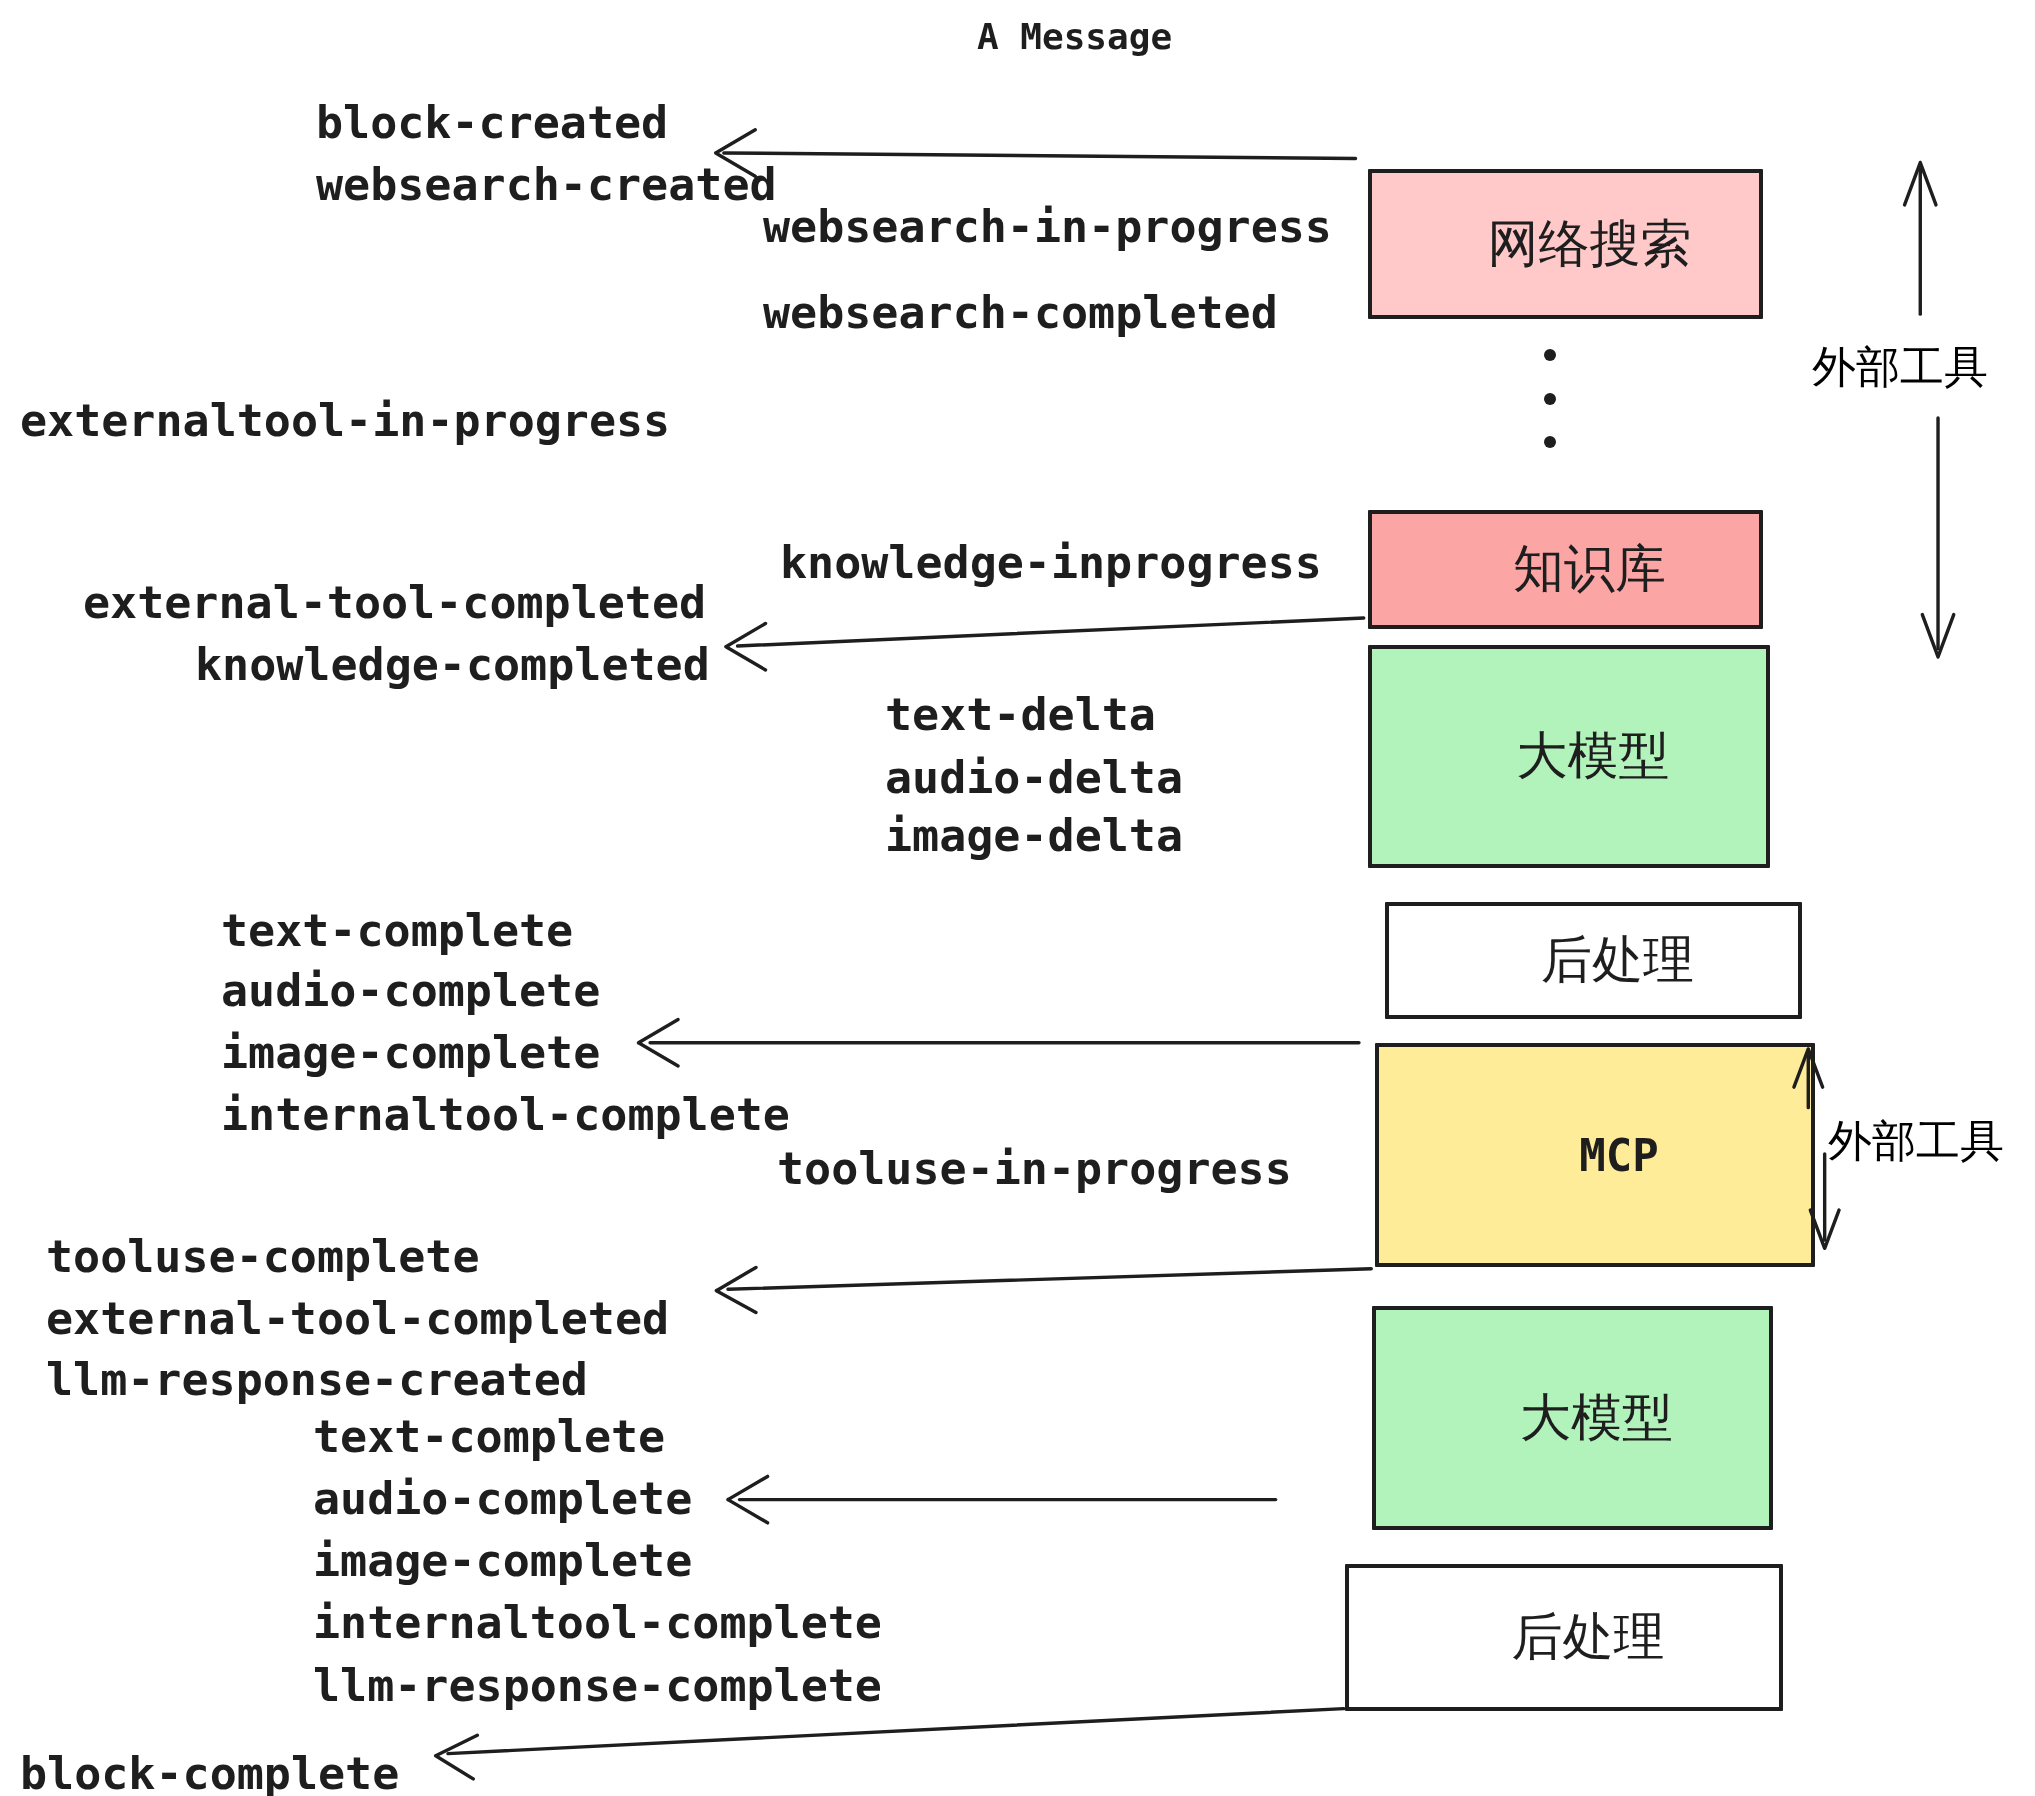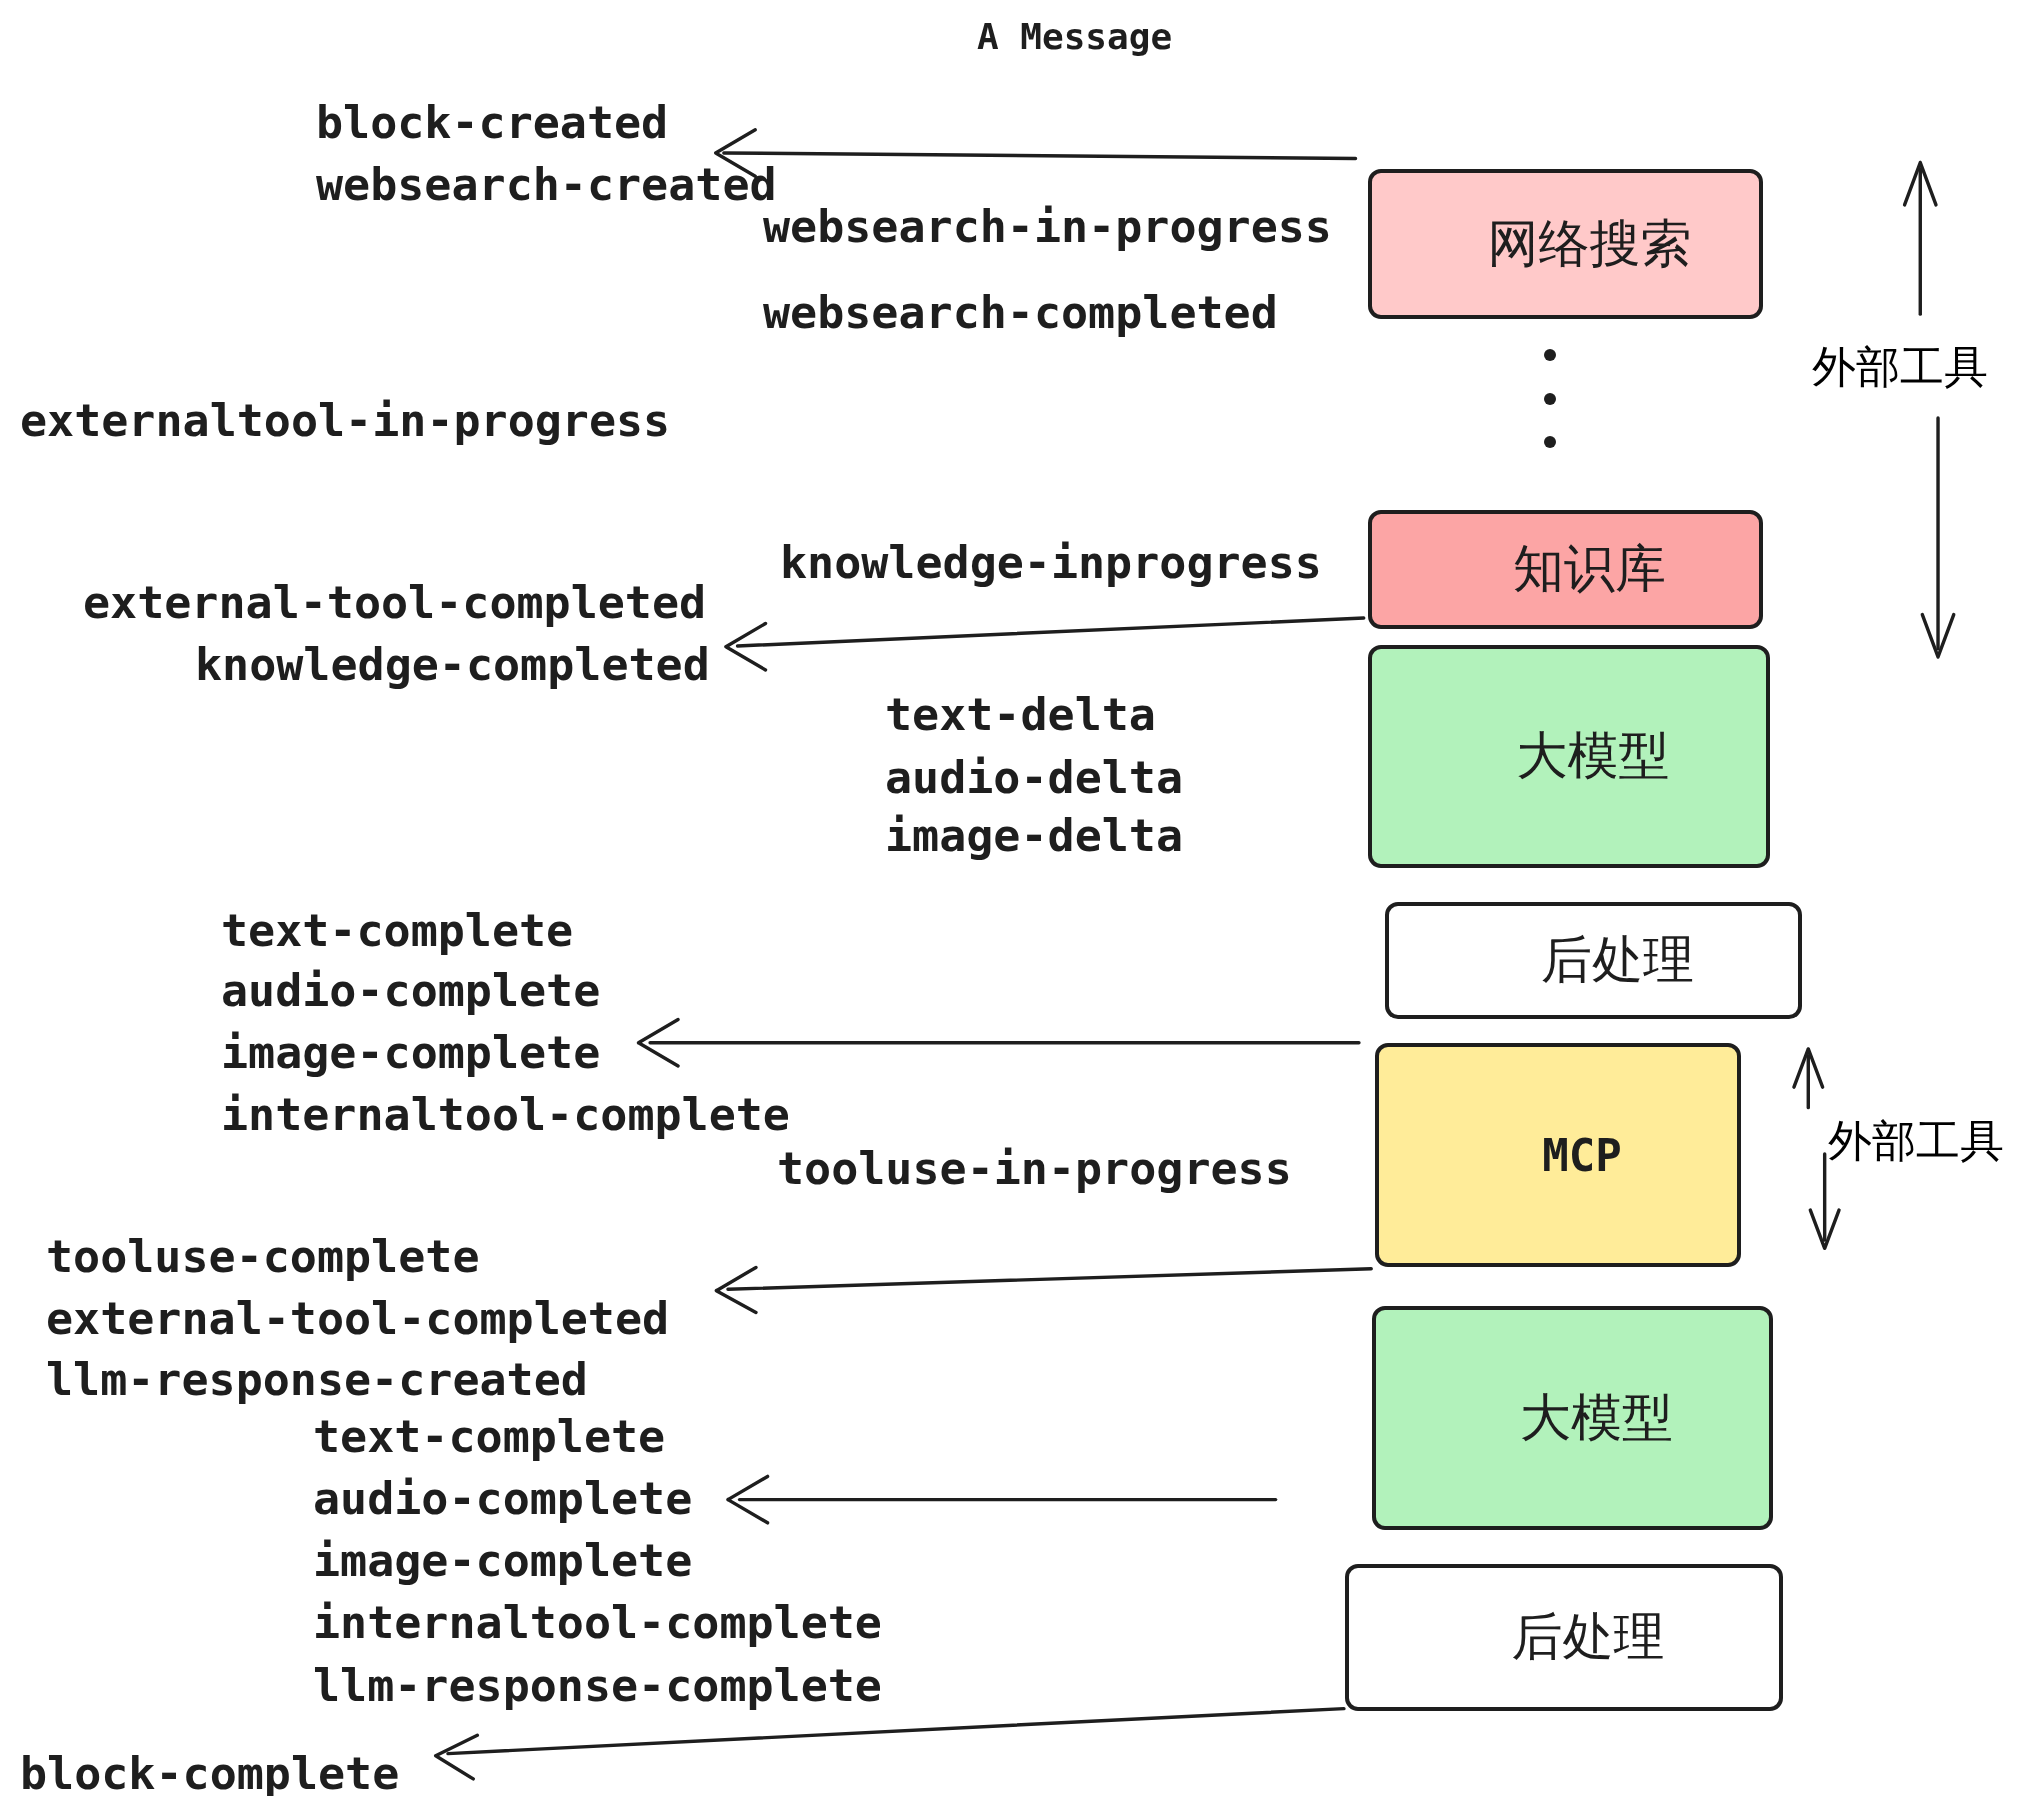--- a/index.html
+++ b/index.html
@@ -11,21 +11,21 @@
   .title {
     position:absolute; font-family:"DejaVu Sans Mono", monospace;
     font-size:36px; font-weight:600; white-space:nowrap; color:#1e1e1e;
   }
   .event {
     position:absolute; font-family:"DejaVu Sans Mono", monospace;
     font-size:45px; line-height:55px; font-weight:700;
     white-space:nowrap; color:#1e1e1e;
   }
   .box {
-    position:absolute; border:4.1px solid #1e1e1e; border-radius:13px;
+    position:absolute; border:4.1px solid #1e1e1e; border-radius:1px;
     display:flex; align-items:center; justify-content:center;
     font-family:"Liberation Sans", sans-serif; font-size:51px;
     color:#1e1e1e; white-space:nowrap;padding-left:48px;
   }
   .box.mono { font-family:"DejaVu Sans Mono", monospace; font-size:44px; font-weight:600; }
   .side-label {
     position:absolute; font-family:"Liberation Sans", sans-serif;
     font-size:44px; font-weight:500; white-space:nowrap; color:#000000;
   }
   .dot { position:absolute; width:12.3px; height:12.3px; border-radius:50%; background:#1e1e1e; }
@@ -64,21 +64,21 @@
   <div class="event" style="left:313px;  top:1471px;">audio-complete</div>
   <div class="event" style="left:313px;  top:1533px;">image-complete</div>
   <div class="event" style="left:313px;  top:1595px;">internaltool-complete</div>
   <div class="event" style="left:313px;  top:1658px;">llm-response-complete</div>
   <div class="event" style="left:20px;   top:1746px;">block-complete</div>
 
   <div class="box" style="left: 1368px; top: 169px; width: 395px; height: 150px; background: rgb(255, 201, 201);">网络搜索</div>
   <div class="box" style="left: 1368px; top: 510px; width: 395px; height: 119px; background: #fca5a5;">知识库</div>
   <div class="box" style="left: 1368px; top: 645px; width: 402px; height: 223px; background: rgb(178, 242, 187);">大模型</div>
   <div class="box" style="left: 1385px; top: 902px; width: 417px; height: 117px; background: rgb(255, 255, 255);">后处理</div>
-  <div class="box mono" style="left: 1375px; top: 1043px; width: 366px; height: 224px; background: rgb(255, 236, 153);">MCP</div>
+  <div class="box mono" style="left: 1375px; top: 1043px; width: 440px; height: 224px; background: rgb(255, 236, 153);">MCP</div>
   <div class="box" style="left: 1372px; top: 1306px; width: 401px; height: 224px; background: rgb(178, 242, 187);">大模型</div>
   <div class="box" style="left: 1345px; top: 1564px; width: 438px; height: 147px; background: rgb(255, 255, 255);">后处理</div>
 
   <div class="dot" style="left:1544px; top:349px;"></div>
   <div class="dot" style="left:1544px; top:393px;"></div>
   <div class="dot" style="left:1544px; top:436px;"></div>
 
   <div class="side-label" style="left:1812px; top:338px;">外部工具</div>
   <div class="side-label" style="left:1828px; top:1112px;">外部工具</div>
 

